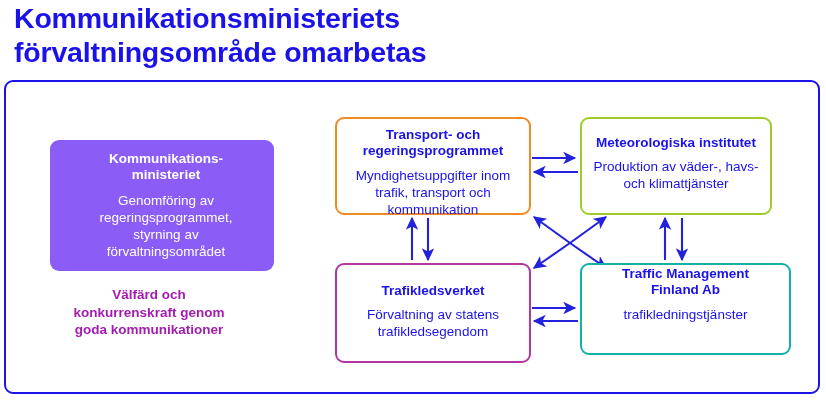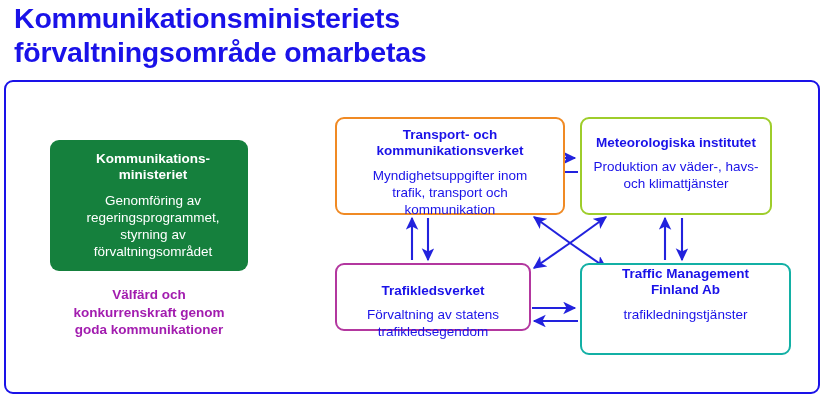--- a/index.html
+++ b/index.html
@@ -40,24 +40,24 @@
     border: 2px solid #1A12E8;
     border-radius: 9px;
     background: #ffffff;
   }
 
   
   #ministry-box {
     position: absolute;
     left: 50px;
     top: 140px;
-    width: 198px;
+    width: 224px;
     height: 131px;
     box-sizing: border-box;
-    background: #15803d;
+    background: #8b5cf6;
     border-radius: 9px;
     color: #ffffff;
     text-align: center;
     padding: 11px 2px 0 10px;
   }
   #ministry-box .b-title {
     font-size: 13.5px;
     font-weight: bold;
     line-height: 1.22;
     margin-bottom: 9px;
@@ -103,23 +103,23 @@
     margin-bottom: 7px;
   }
   .agency .b-title .ln { display: block; }
   .agency .b-body {
     font-size: 13.5px;
     font-weight: normal;
     line-height: 1.26;
   }
   .agency .b-body .ln { display: block; }
 
-  #box-traficom   { left: 335px; top: 117px; width: 230px; height: 98px;  border-color: #F08A24; }
+  #box-traficom   { left: 335px; top: 117px; width: 196px; height: 98px;  border-color: #F08A24; }
   #box-fmi        { left: 580px; top: 117px; width: 192px; height: 98px;  border-color: #9ECD2B; }
-  #box-vayla      { left: 335px; top: 263px; width: 196px; height: 68px;  border-color: #B3379F; }
+  #box-vayla      { left: 335px; top: 263px; width: 196px; height: 100px;  border-color: #B3379F; }
   #box-tmfg       { left: 580px; top: 263px; width: 211px; height: 92px;  border-color: #13B0A5; }
   #box-fmi  { padding-top: 16px; }
   #box-vayla { padding-top: 18px; }
   #box-tmfg { padding-top: 1px; }
 
   
   #arrows {
     position: absolute;
     left: 0;
     top: 0;
@@ -180,21 +180,21 @@
     <line x1="570" y1="243" x2="534" y2="217"></line>
     <line x1="570" y1="243" x2="606" y2="268"></line>
     <line x1="570" y1="243" x2="606" y2="217"></line>
     <line x1="570" y1="243" x2="534" y2="268"></line>
   </g>
 </svg>
 
 <div class="agency" id="box-traficom">
   <div class="b-title">
     <span class="ln">Transport- och</span>
-    <span class="ln">kommunikationsverket</span>
+    <span class="ln">regeringsprogrammet</span>
   </div>
   <div class="b-body">
     <span class="ln">Myndighetsuppgifter inom</span>
     <span class="ln">trafik, transport och</span>
     <span class="ln">kommunikation</span>
   </div>
 </div>
 
 <div class="agency" id="box-fmi">
   <div class="b-title">

